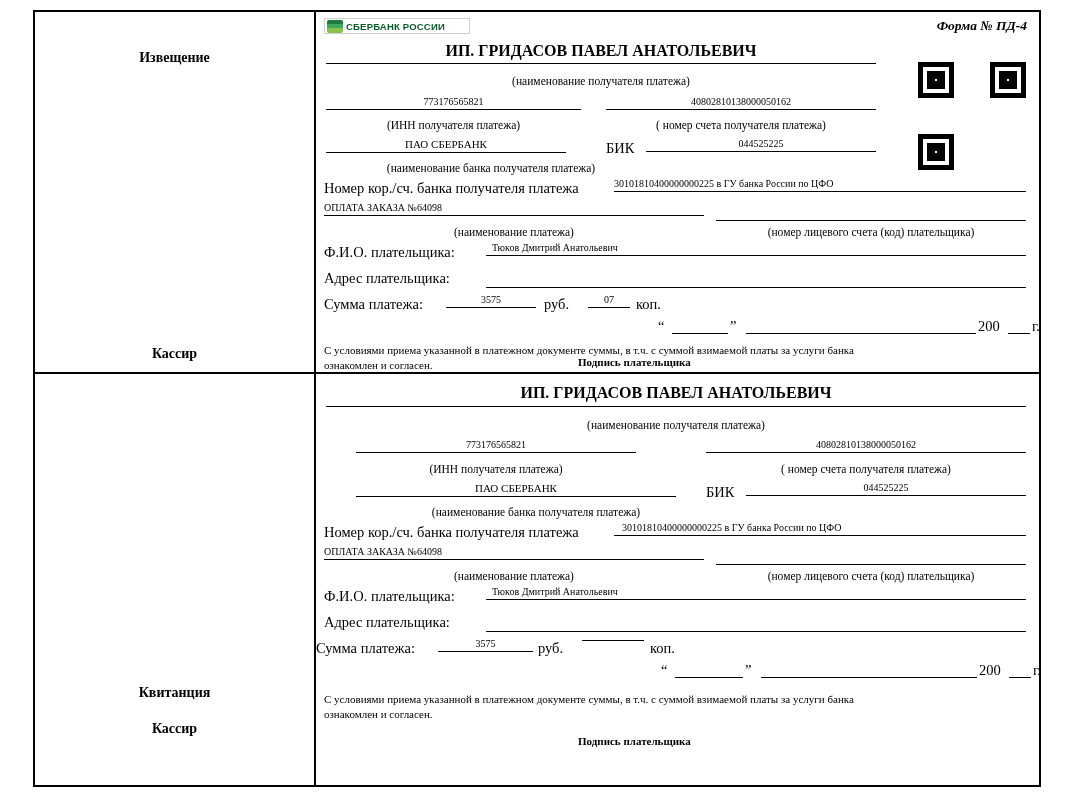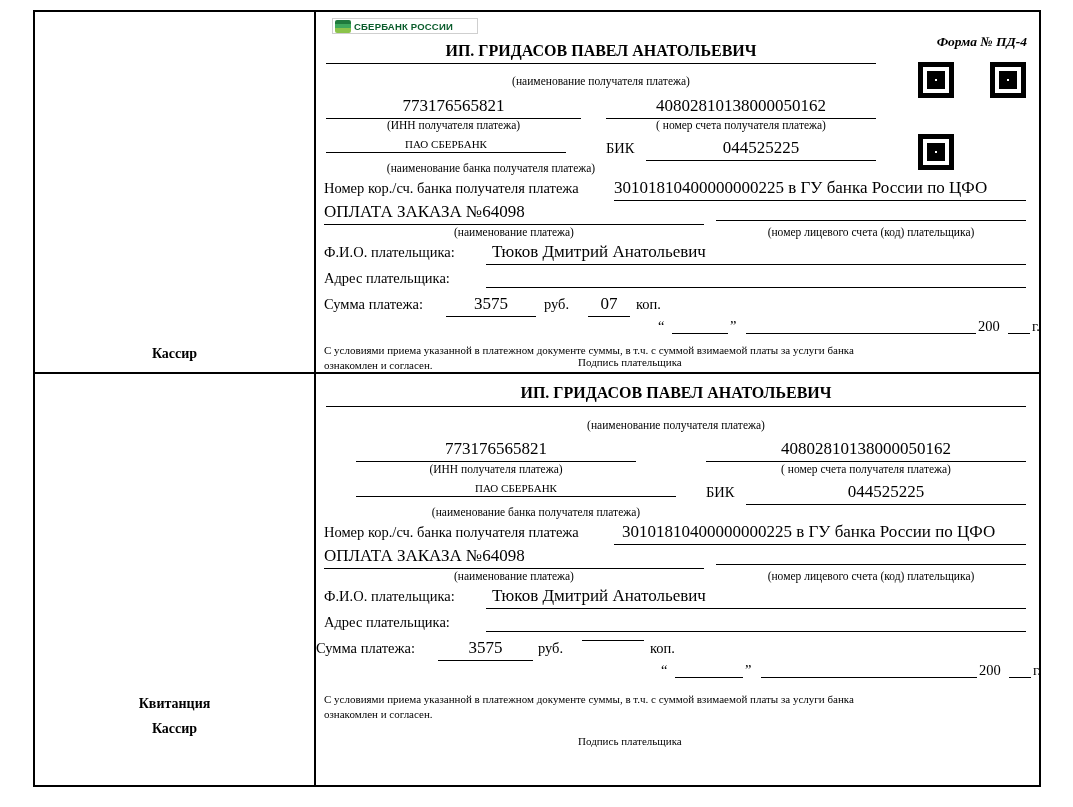--- a/index.html
+++ b/index.html
@@ -67,21 +67,21 @@
   .cap {
     font-size: 11.5px;
     text-align: center;
     font-family: "Liberation Serif", serif;
   }
   .lbl {
     font-size: 14.5px;
     font-family: "Liberation Serif", serif;
   }
   .val {
-    font-size: 17px;
+    font-size: 10px;
     font-family: "Liberation Serif", serif;
   }
   .val-big {
     font-size: 11px;
     font-family: "Liberation Serif", serif;
   }
   .title {
     font-weight: bold;
     font-size: 16px;
     text-align: center;
@@ -92,26 +92,26 @@
     font-style: italic;
     font-size: 13.5px;
     font-family: "Liberation Serif", serif;
   }
   .center { text-align: center; }
   .small {
     font-size: 11px;
     font-family: "Liberation Serif", serif;
     line-height: 1.35;
   }
-  .bold { font-weight: normal; }
+  .bold { font-weight: bold; }
 
   
   .logo {
     position: absolute;
-    left: 16px;
+    left: 8px;
     top: 6px;
     width: 146px;
     height: 16px;
     background: #ffffff;
     border: 1px solid #cfcfcf;
     display: flex;
     align-items: center;
     box-sizing: border-box;
   }
   .logo-mark {
@@ -166,31 +166,32 @@
   }
 </style>
 </head>
 <body>
 
 <div class="page">
 
   <div class="half half-top">
 
     <div class="stub">
+      <div class="stub-label stub-izv">Извещение</div>
       <div class="stub-label stub-kassir-top">Кассир</div>
     </div>
 
     <div class="body">
 
       <div class="logo">
         <div class="logo-mark"></div>
         <div class="logo-text">СБЕРБАНК РОССИИ</div>
       </div>
 
-      <div class="row forma" style="right:12px; top:22px;">Форма № ПД-4</div>
+      <div class="row forma" style="right:12px; top:6px;">Форма № ПД-4</div>
 
       <div class="qr">
           <div class="qr-bl"></div>
         </div>
 
       <div class="row title ln" style="left:10px; top:30px; width:550px; padding-bottom:3px;">ИП. ГРИДАСОВ ПАВЕЛ АНАТОЛЬЕВИЧ</div>
       <div class="row cap" style="left:10px; top:63px; width:550px;">(наименование получателя платежа)</div>
 
       <div class="row val center ln" style="left:10px; top:84px; width:255px; padding-bottom:2px;">773176565821</div>
       <div class="row val center ln" style="left:290px; top:84px; width:270px; padding-bottom:2px;">40802810138000050162</div>
@@ -235,21 +236,21 @@
         <span>ознакомлен и согласен.</span>
       </div>
       <div class="row small bold" style="left:262px; top:343px;">Подпись плательщика</div>
 
     </div>
   </div>
 
   <div class="half half-bottom">
 
     <div class="stub">
-      <div class="stub-label stub-kvit" style="top:322px;">Квитанция</div>
+      <div class="stub-label stub-kvit" style="top:311px;">Квитанция</div>
       <div class="stub-label stub-kassir-bot" style="top:347px;">Кассир</div>
     </div>
 
     <div class="body">
 
       <div class="row title ln" style="left:10px; top:10px; width:700px; padding-bottom:4px;">ИП. ГРИДАСОВ ПАВЕЛ АНАТОЛЬЕВИЧ</div>
       <div class="row cap" style="left:10px; top:45px; width:700px;">(наименование получателя платежа)</div>
 
       <div class="row val center ln" style="left:40px; top:65px; width:280px; padding-bottom:2px;">773176565821</div>
       <div class="row val center ln" style="left:390px; top:65px; width:320px; padding-bottom:2px;">40802810138000050162</div>

